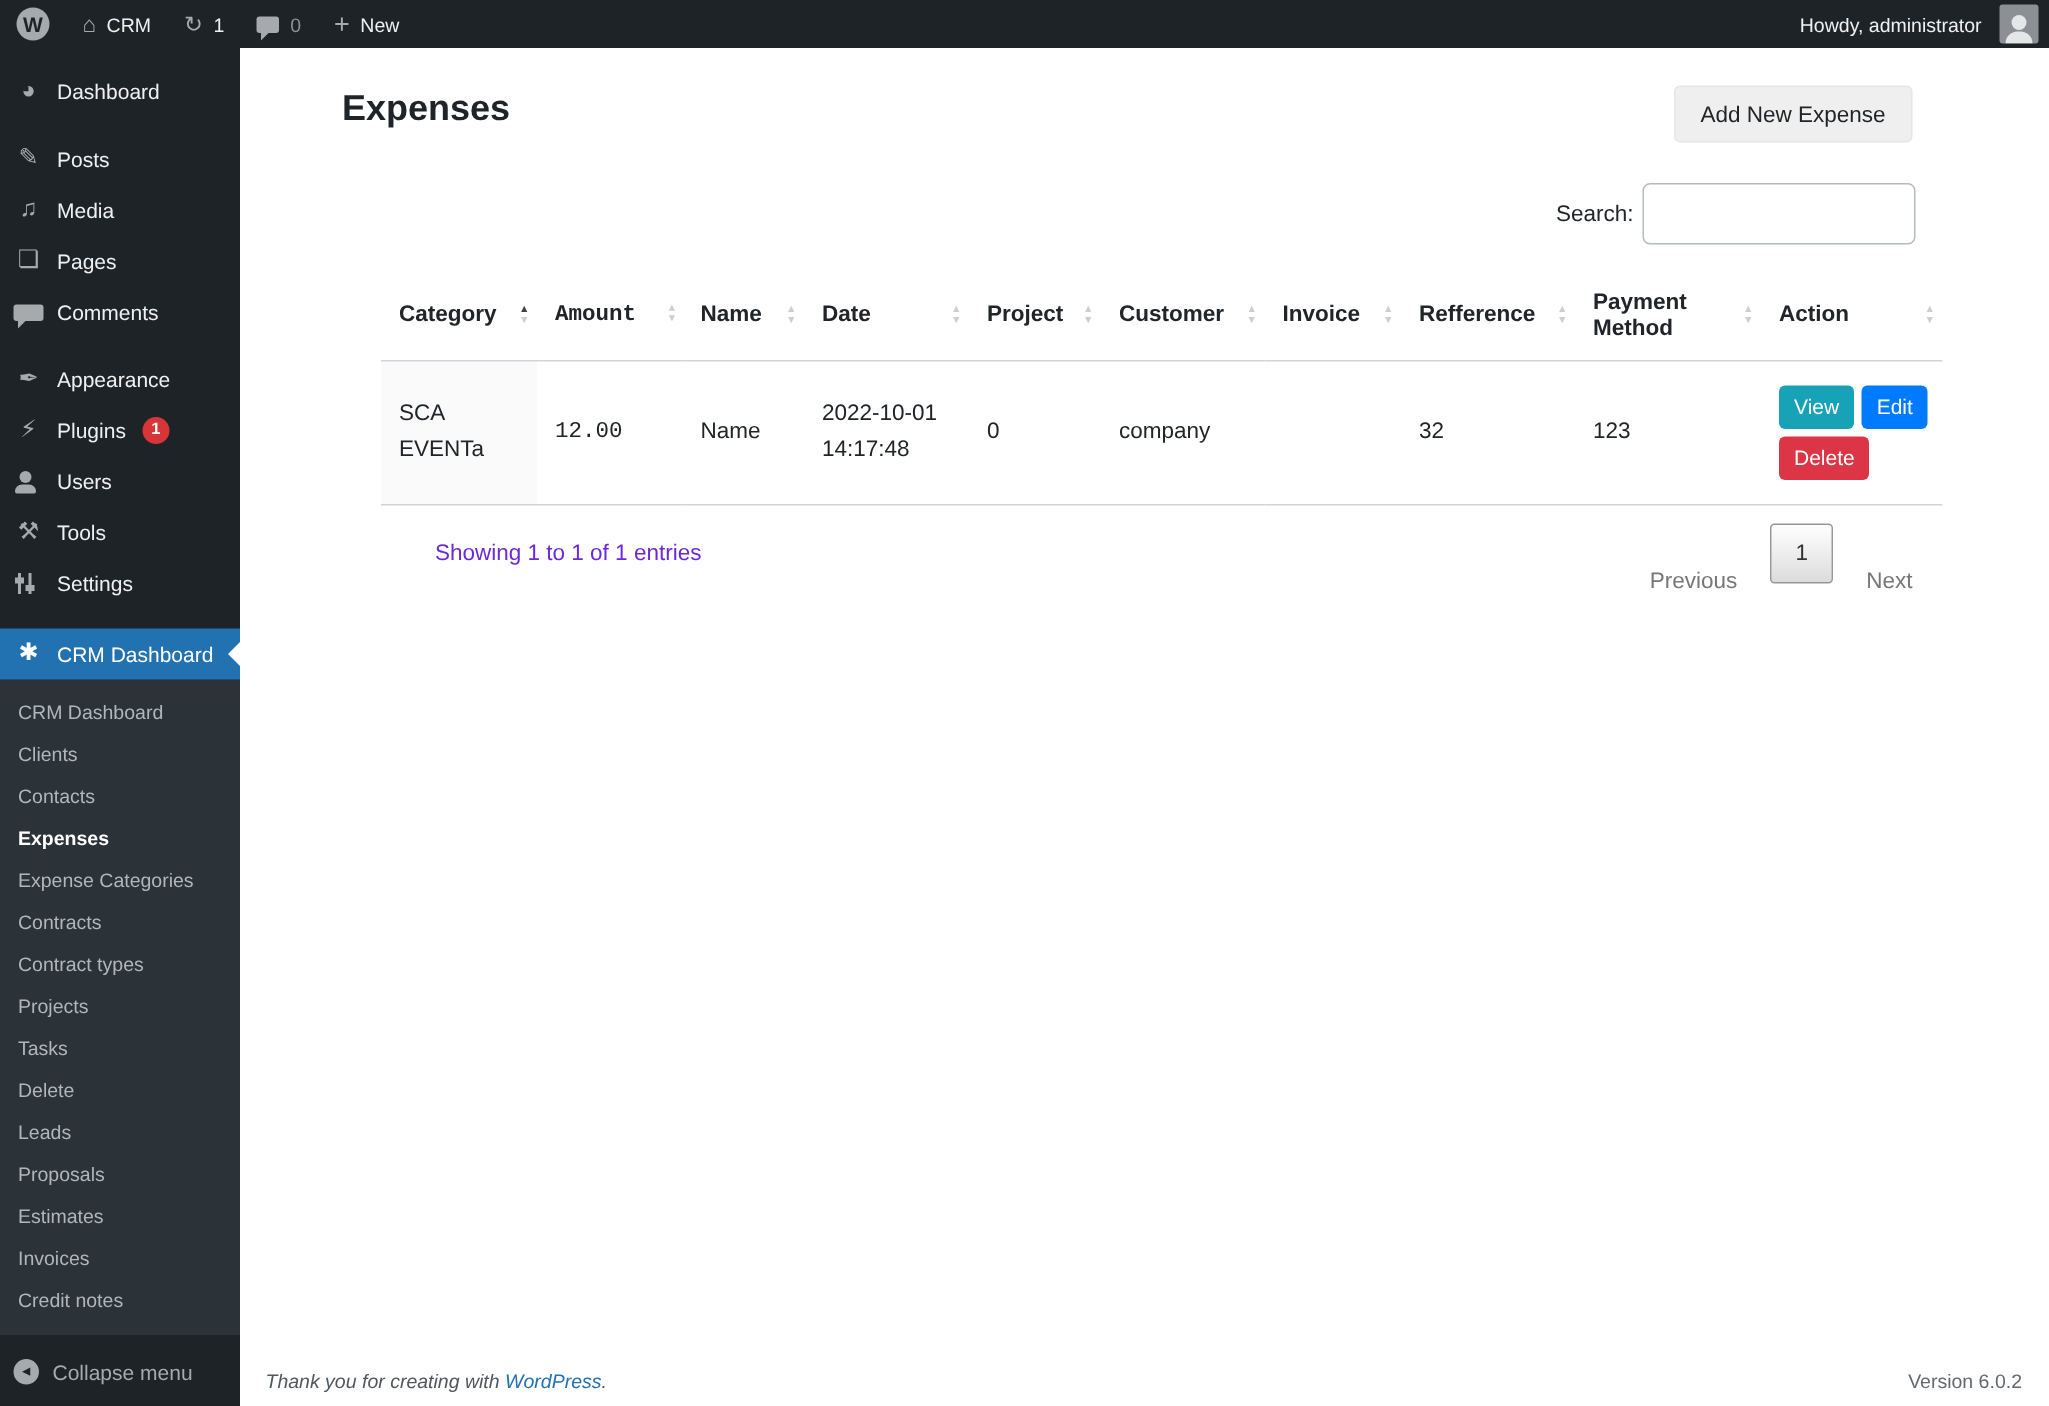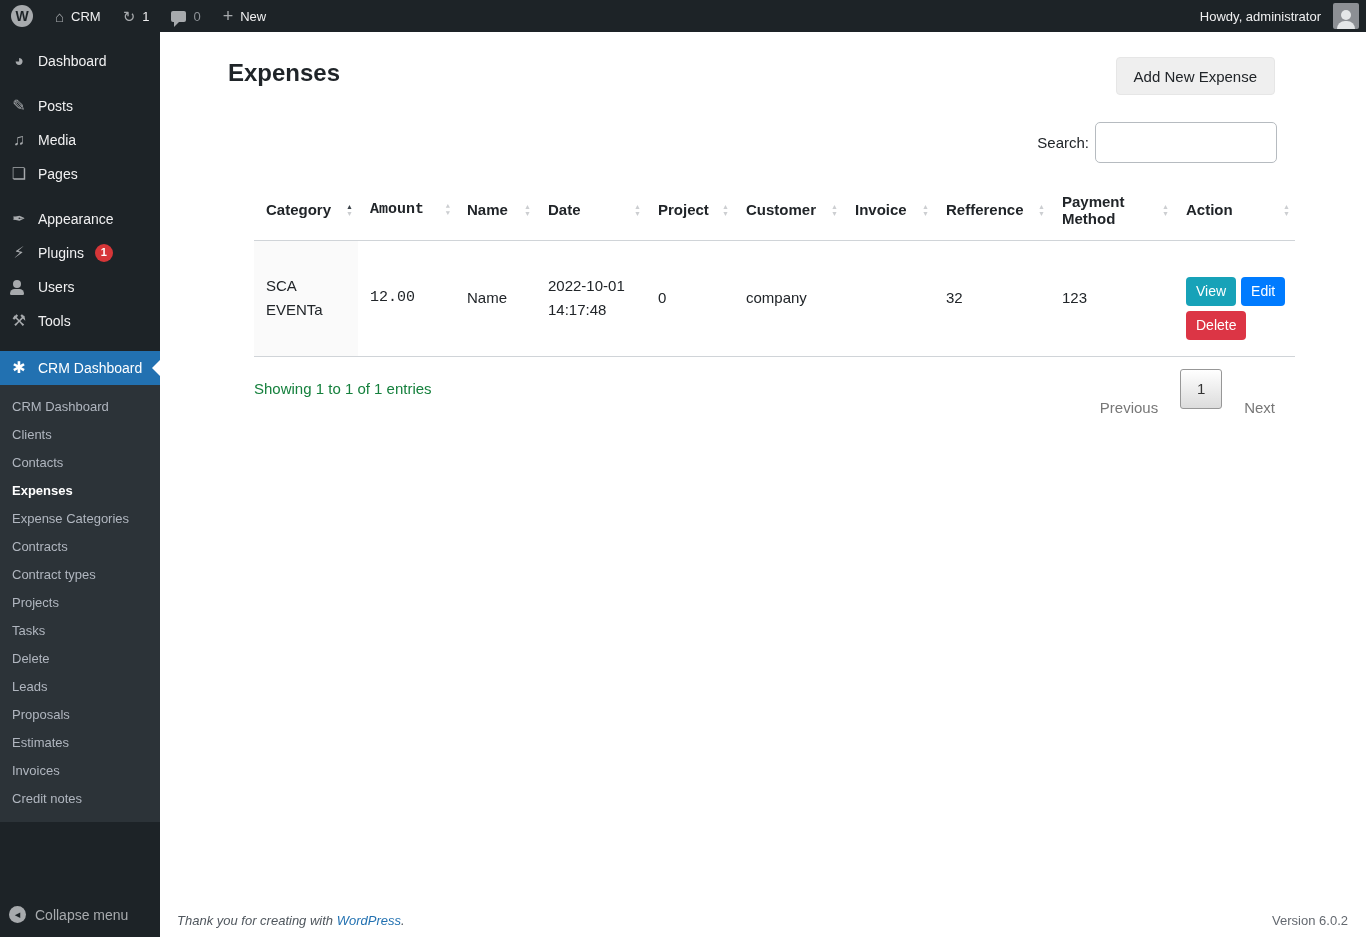--- a/index.html
+++ b/index.html
@@ -149,33 +149,33 @@
     position: absolute; right: 5px; top: 50%; transform: translateY(-50%);
     display: flex; flex-direction: column; line-height: 7px;
   }
   .sorters span { font-size: 7px; color: #ccced1; }
   .sorters span.s-active { color: #3c434a; }
   .expenses td {
     font-size: 15px; color: #212529; padding: 16px 12px; height: 80px;
     vertical-align: middle; border-bottom: 1px solid #d0d4d8; line-height: 24px;
   }
   td.col-sorted { background: #fafafa; }
-  .btn-wrap { display: flex; flex-wrap: wrap; gap: 5px; width: 100px; margin-top: 20px; }
+  .btn-wrap { display: flex; flex-wrap: wrap; gap: 5px; width: 100px; }
   .btn {
     border: none; border-radius: 4px; color: #fff; font-size: 14px;
     padding: 6px 10px; cursor: pointer; font-family: inherit; line-height: 17px;
   }
   .btn-view { background: #17a2b8; }
   .btn-edit { background: #007bff; }
   .btn-delete { background: #dc3545; }
 
   .below-table {
     display: flex; justify-content: space-between; align-items: center; margin-top: 5px;
   }
-  .dt-info { font-size: 15px; color: #15803d; }
+  .dt-info { font-size: 15px; color: #6d28d9; margin-left: 36px; }
   .paginate { display: flex; align-items: center; }
   .paginate-btn { font-size: 15px; color: #777; padding: 0 20px; cursor: default; margin-top: 37px; }
   .page-current {
     width: 42px; height: 40px; border: 1px solid #979797; border-radius: 3px;
     background: linear-gradient(#fff, #dcdcdc); color: #333; font-size: 15px;
     display: flex; align-items: center; justify-content: center; cursor: pointer;
     margin: 0 2px;
   }
 
   
@@ -232,36 +232,44 @@
         <span class="mi-label">Posts</span>
       </div>
       <div class="menu-item">
         <span class="mi-icon">♫</span>
         <span class="mi-label">Media</span>
       </div>
       <div class="menu-item">
         <span class="mi-icon">❏</span>
         <span class="mi-label">Pages</span>
       </div>
+      <div class="menu-item">
+        <span class="mi-icon css-bubble"></span>
+        <span class="mi-label">Comments</span>
+      </div>
       <div class="menu-item gap-before">
         <span class="mi-icon">✒</span>
         <span class="mi-label">Appearance</span>
       </div>
       <div class="menu-item">
         <span class="mi-icon">⚡</span>
         <span class="mi-label">Plugins</span>
         <span class="update-badge">1</span>
       </div>
       <div class="menu-item">
         <span class="mi-icon css-person"></span>
         <span class="mi-label">Users</span>
       </div>
       <div class="menu-item">
         <span class="mi-icon">⚒</span>
         <span class="mi-label">Tools</span>
+      </div>
+      <div class="menu-item">
+        <span class="mi-icon css-sliders"></span>
+        <span class="mi-label">Settings</span>
       </div>
     </div>
 
   <div class="menu-item active-item crm-gap">
     <span class="mi-icon">✱</span>
     <span>CRM Dashboard</span>
   </div>
   <div class="submenu" id="submenu">
       <div class="submenu-item">CRM Dashboard</div>
       <div class="submenu-item">Clients</div>

